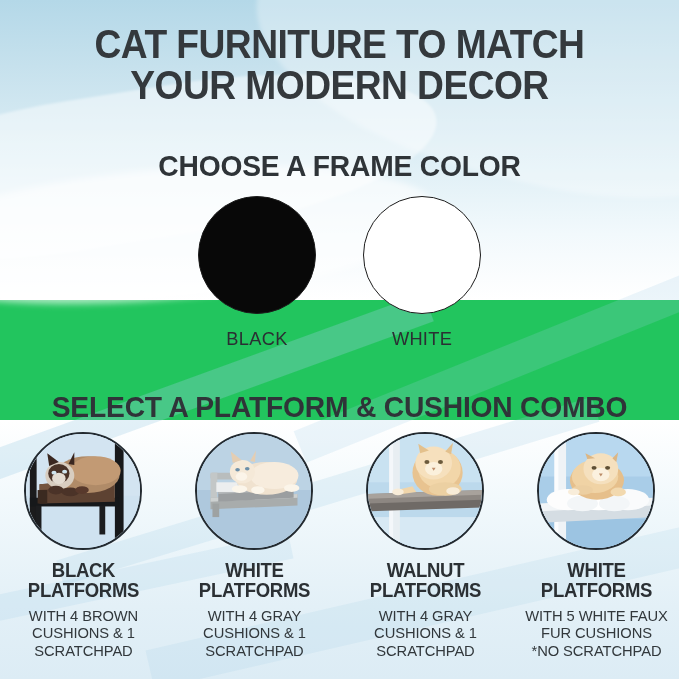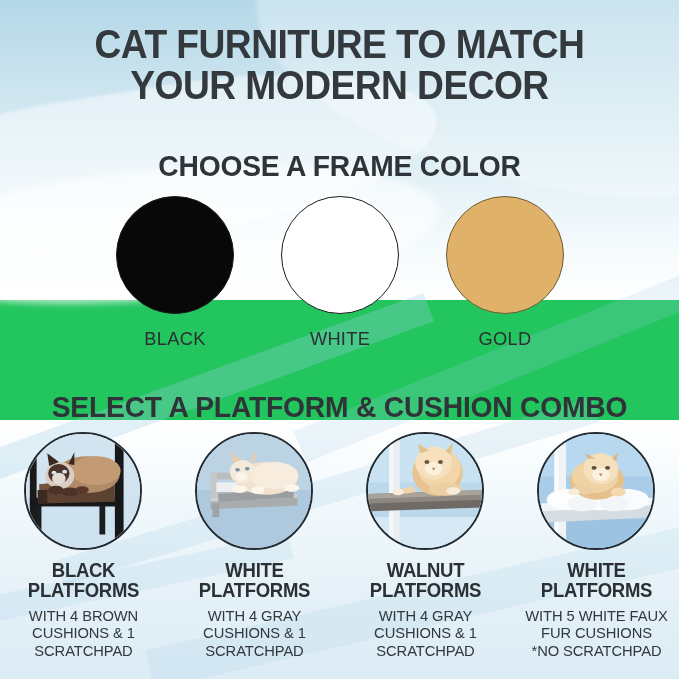--- a/index.html
+++ b/index.html
@@ -165,24 +165,20 @@
 
     <div class="swatch-row">
       <div class="swatch-cell">
         <div class="swatch" style="background:#080808;border-color:#1c1c1c;"></div>
         <div class="swatch-label">BLACK</div>
       </div>
       <div class="swatch-cell">
         <div class="swatch" style="background:#ffffff;border-color:#1c1c1c;"></div>
         <div class="swatch-label">WHITE</div>
       </div>
-      <div class="swatch-cell">
-        <div class="swatch" style="background:#e0b269;border-color:#6d5a36;"></div>
-        <div class="swatch-label">GOLD</div>
-      </div>
     </div>
 
     <div id="combo-title" class="section-title">SELECT A PLATFORM &amp; CUSHION COMBO</div>
 
     <div class="combo-row">
 
       <div class="combo-cell">
         <div class="photo">
           <svg viewBox="0 0 118 118" xmlns="http://www.w3.org/2000/svg">
             <rect width="118" height="118" fill="#cfe2f0"></rect>

